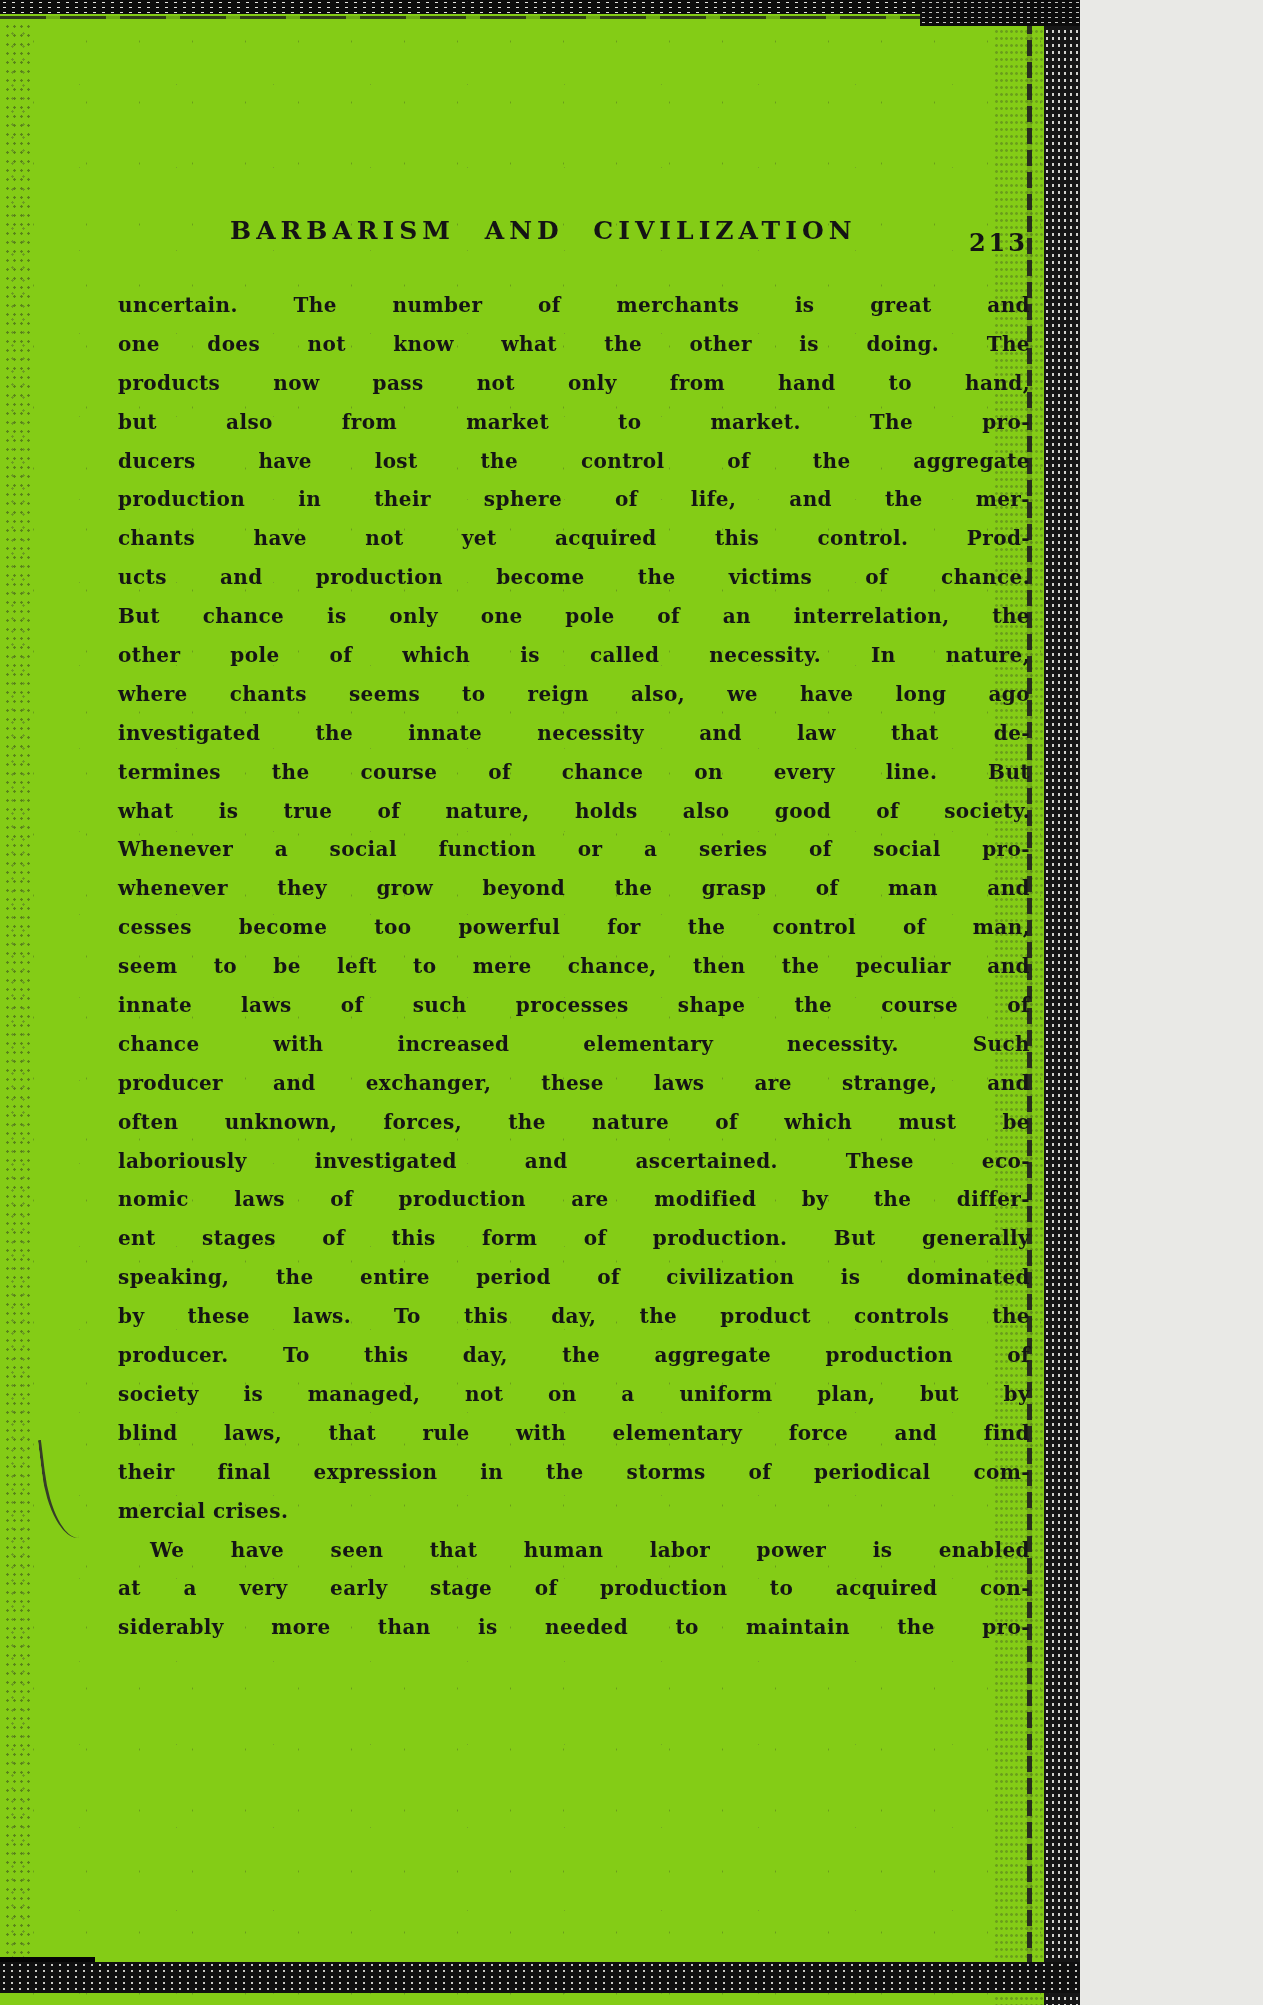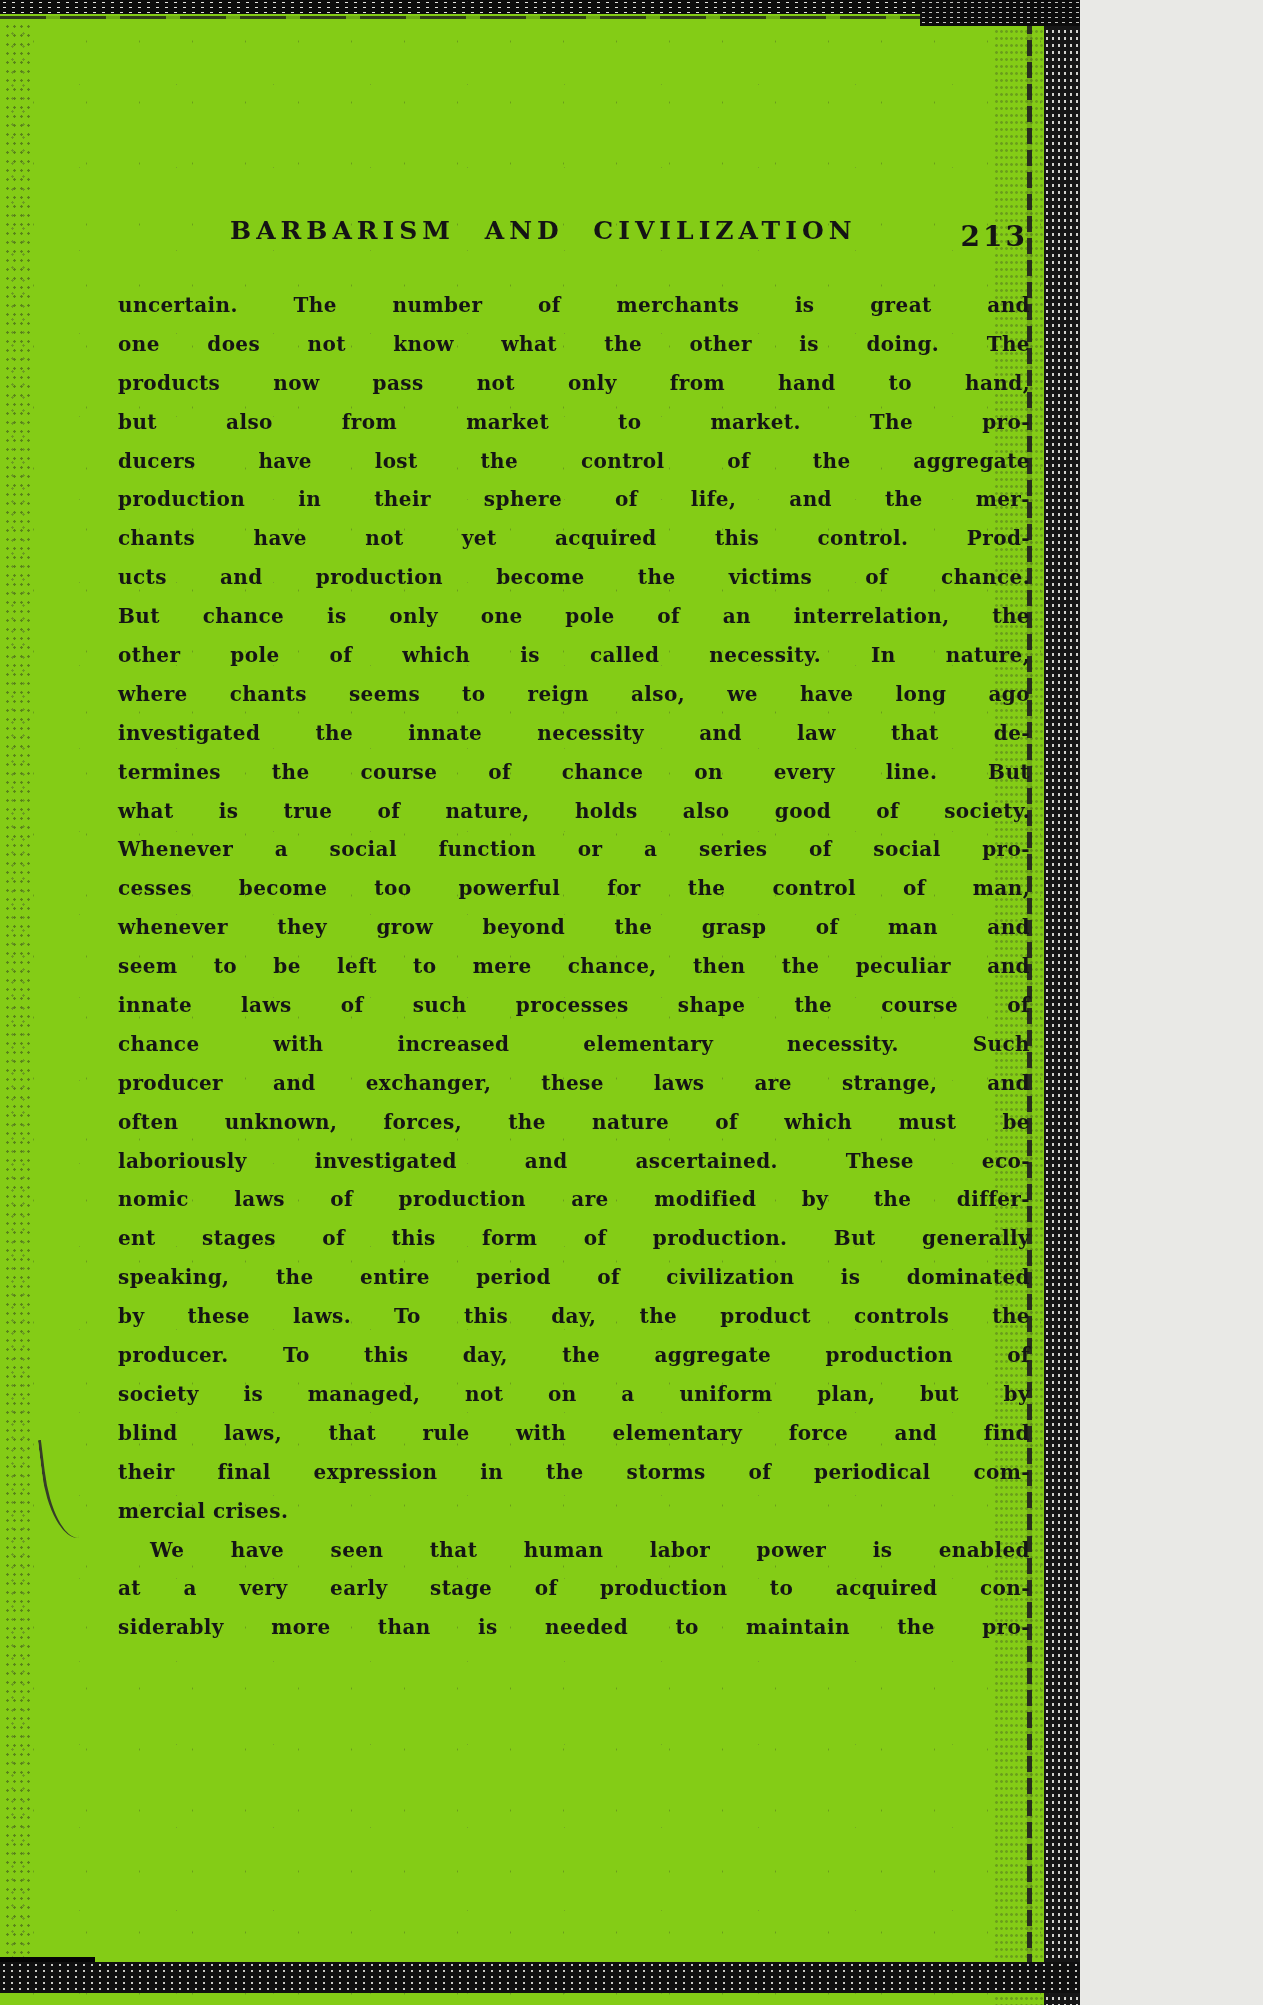--- a/index.html
+++ b/index.html
@@ -96,22 +96,22 @@
   
   .running-header{
     position:absolute;left:118px;top:216px;width:912px;height:42px;
     color:#141414;
   }
   .header-title{
     position:absolute;left:112px;top:0;
     font-size:25px;font-weight:600;letter-spacing:5px;word-spacing:16px;
   }
   .page-number{
-    position:absolute;right:2px;top:4px;
-    font-size:28px;font-weight:600;letter-spacing:3px;text-align:right;
+    position:absolute;right:2px;top:12px;
+    font-size:24px;font-weight:600;letter-spacing:3px;text-align:right;
   }
   
   .body-text{
     position:absolute;left:118px;top:286px;width:912px;
     color:#151515;
     font-size:20px;font-weight:bold;
     line-height:38.9px;
     letter-spacing:0.4px;
   }
   .line{
@@ -157,22 +157,22 @@
     <div class="line">production in their sphere of life, and the mer-</div>
     <div class="line">chants have not yet acquired this control. Prod-</div>
     <div class="line">ucts and production become the victims of chance.</div>
     <div class="line">But chance is only one pole of an interrelation, the</div>
     <div class="line">other pole of which is called necessity. In nature,</div>
     <div class="line">where chants seems to reign also, we have long ago</div>
     <div class="line">investigated the innate necessity and law that de-</div>
     <div class="line">termines the course of chance on every line. But</div>
     <div class="line">what is true of nature, holds also good of society.</div>
     <div class="line">Whenever a social function or a series of social pro-</div>
+    <div class="line">whenever they grow beyond the grasp of man and</div>
     <div class="line">cesses become too powerful for the control of man,</div>
-    <div class="line">whenever they grow beyond the grasp of man and</div>
     <div class="line">seem to be left to mere chance, then the peculiar and</div>
     <div class="line">innate laws of such processes shape the course of</div>
     <div class="line">chance with increased elementary necessity. Such</div>
     <div class="line">producer and exchanger, these laws are strange, and</div>
     <div class="line">often unknown, forces, the nature of which must be</div>
     <div class="line">laboriously investigated and ascertained. These eco-</div>
     <div class="line">nomic laws of production are modified by the differ-</div>
     <div class="line">ent stages of this form of production. But generally</div>
     <div class="line">speaking, the entire period of civilization is dominated</div>
     <div class="line">by these laws. To this day, the product controls the</div>

